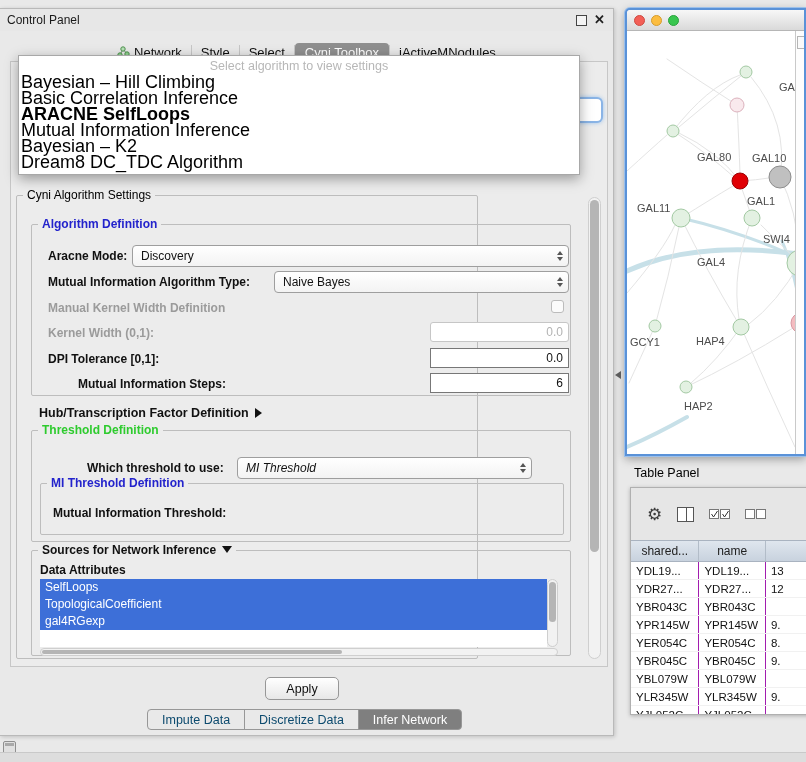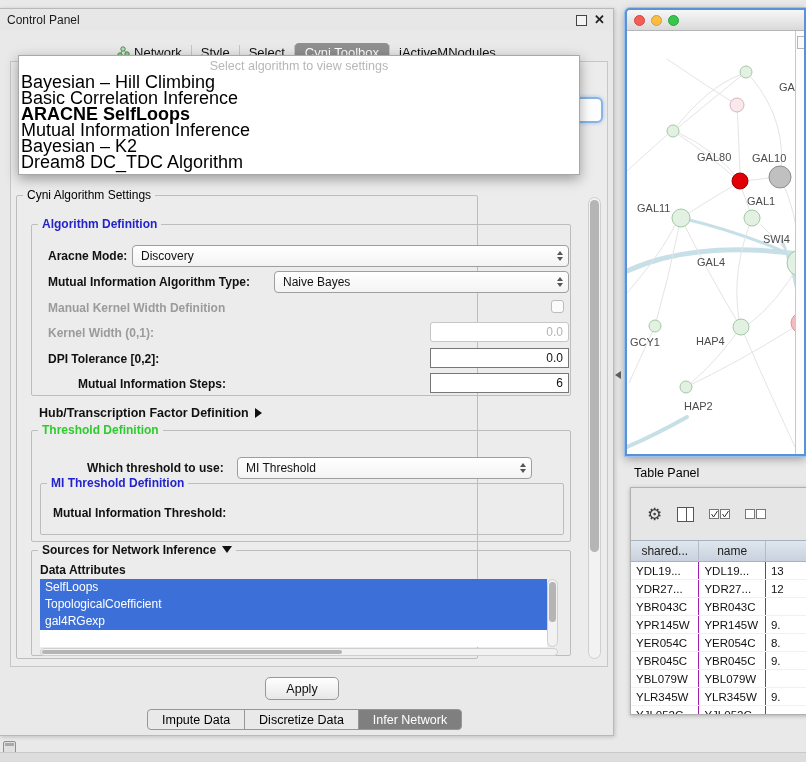--- a/index.html
+++ b/index.html
@@ -61,21 +61,21 @@
   .popup-hint{text-align:center;color:#b7b7b7;font-size:12.5px;height:16px;line-height:16px;}
   .popup-item{font-size:18px;height:16px;line-height:16px;padding-left:2px;color:#000;white-space:nowrap;}
   .popup-item.bold{font-weight:bold;}
   #algo-combo-fragment{position:absolute;left:578px;top:88px;width:25px;height:26px;background:#fff;border:2px solid #8ab4e6;
     border-left:none;border-radius:0 6px 6px 0;box-shadow:0 0 4px #9cc3ec;z-index:10;box-sizing:border-box;}
 
   
   #apply-btn{position:absolute;left:265px;top:668px;width:72px;height:21px;border:1px solid #979797;border-radius:5px;
     background:linear-gradient(#ffffff,#e7e7e7);font-size:12.5px;color:#111;display:flex;align-items:center;justify-content:center;}
   #bottom-tabs{position:absolute;left:147px;top:700px;height:21px;display:flex;}
-  .btab{border:1px solid #979797;margin-left:-1px;padding:0 14px;font-size:12.5px;color:#000000;display:flex;align-items:center;background:#e9e9e9;white-space:nowrap;box-sizing:border-box;}
+  .btab{border:1px solid #979797;margin-left:-1px;padding:0 14px;font-size:12.5px;color:#0c4a6e;display:flex;align-items:center;background:#e9e9e9;white-space:nowrap;box-sizing:border-box;}
   .btab:first-child{border-radius:4px 0 0 4px;margin-left:0;}
   .btab:last-child{border-radius:0 4px 4px 0;}
   .btab.selected{background:#7f7f7f;color:#fff;}
 
   
   #net-window{position:absolute;left:625px;top:8px;width:181px;height:448px;border:2px solid #5a92d8;border-radius:5px 0 0 0;
     box-shadow:0 0 0 1px #9cc0ea, 0 3px 10px rgba(0,0,0,.35);box-sizing:border-box;background:#fff;}
   .net-titlebar{height:20px;background:linear-gradient(#f7f7f7,#d9d9d9);border-bottom:1px solid #b6b6b6;border-radius:4px 0 0 0;
     display:flex;align-items:center;padding-left:7px;gap:6px;}
   .tl{width:11px;height:11px;border-radius:50%;box-sizing:border-box;}
@@ -191,40 +191,40 @@
         </div>
 
         <span class="label-b label-dis" style="left:16px;top:76px;">Manual Kernel Width Definition</span>
         <span class="checkbox" style="left:519px;top:75px;"></span>
 
         <span class="label-b label-dis" style="left:16px;top:101px;">Kernel Width (0,1):</span>
         <div class="field disabled" style="left:398px;top:97px;width:139px;height:20px;">
           <span>0.0</span>
         </div>
 
-        <span class="label-b" style="left:16px;top:127px;">DPI Tolerance [0,2]:</span>
+        <span class="label-b" style="left:16px;top:127px;">DPI Tolerance [0,1]:</span>
         <div class="field" style="left:398px;top:123px;width:139px;height:20px;">
           <span>0.0</span>
         </div>
 
         <span class="label-b" style="left:16px;top:152px;padding-left:30px;">Mutual Information Steps:</span>
         <div class="field" style="left:398px;top:148px;width:139px;height:20px;">
           <span>6</span>
         </div>
       </div>
 
       <span class="label-b" style="left:22px;top:210px;font-size:12.5px;">
         <span>Hub/Transcription Factor Definition</span><span class="tri-right"></span>
       </span>
 
       <div class="group" style="left:14px;top:234px;width:540px;height:112px;">
         <span class="legend green">Threshold Definition</span>
 
         <span class="label-b" style="left:55px;top:30px;">Which threshold to use:</span>
-        <div class="combo" style="left:205px;top:26px;width:295px;">
+        <div class="combo" style="left:205px;top:26px;width:295px;font-style:italic;">
           <span>MI Threshold</span>
           <span class="combo-arrows">
               <span class="arr-up"></span>
               <span class="arr-dn"></span>
             </span>
         </div>
 
         <div class="group" style="left:8px;top:52px;width:524px;height:52px;">
           <span class="legend blue">MI Threshold Definition</span>
           <span class="label-b" style="left:12px;top:22px;">Mutual Information Threshold:</span>

